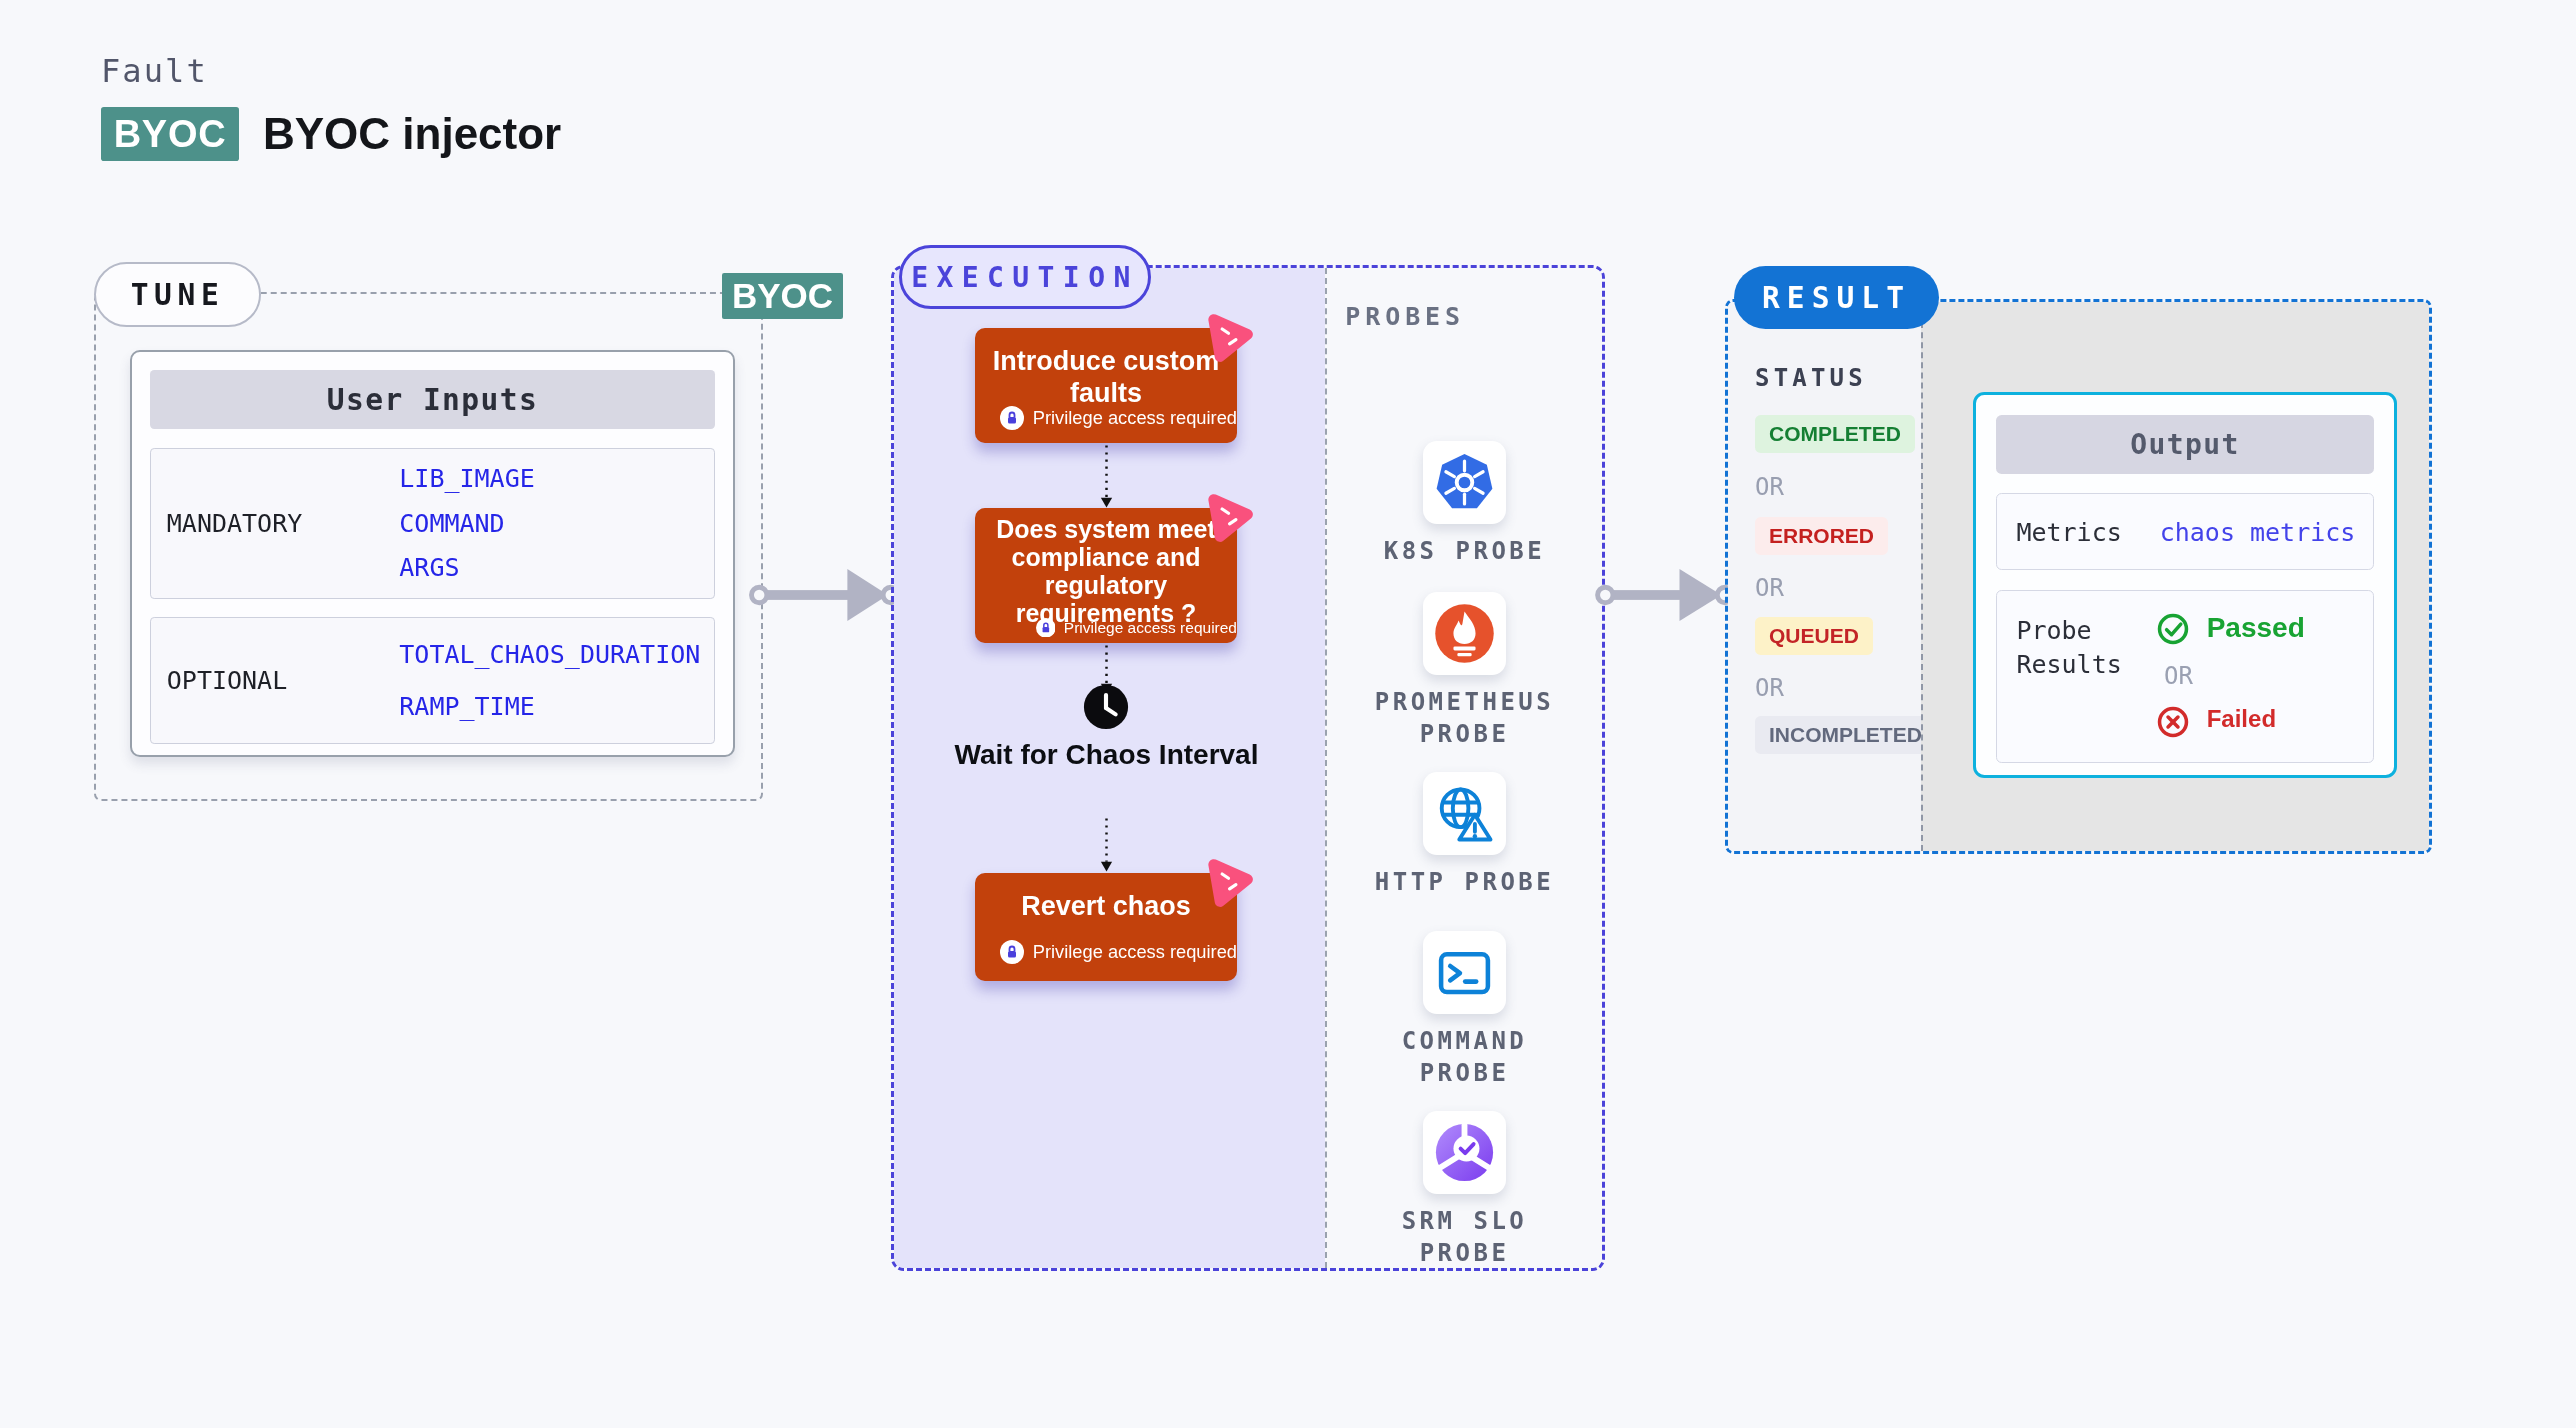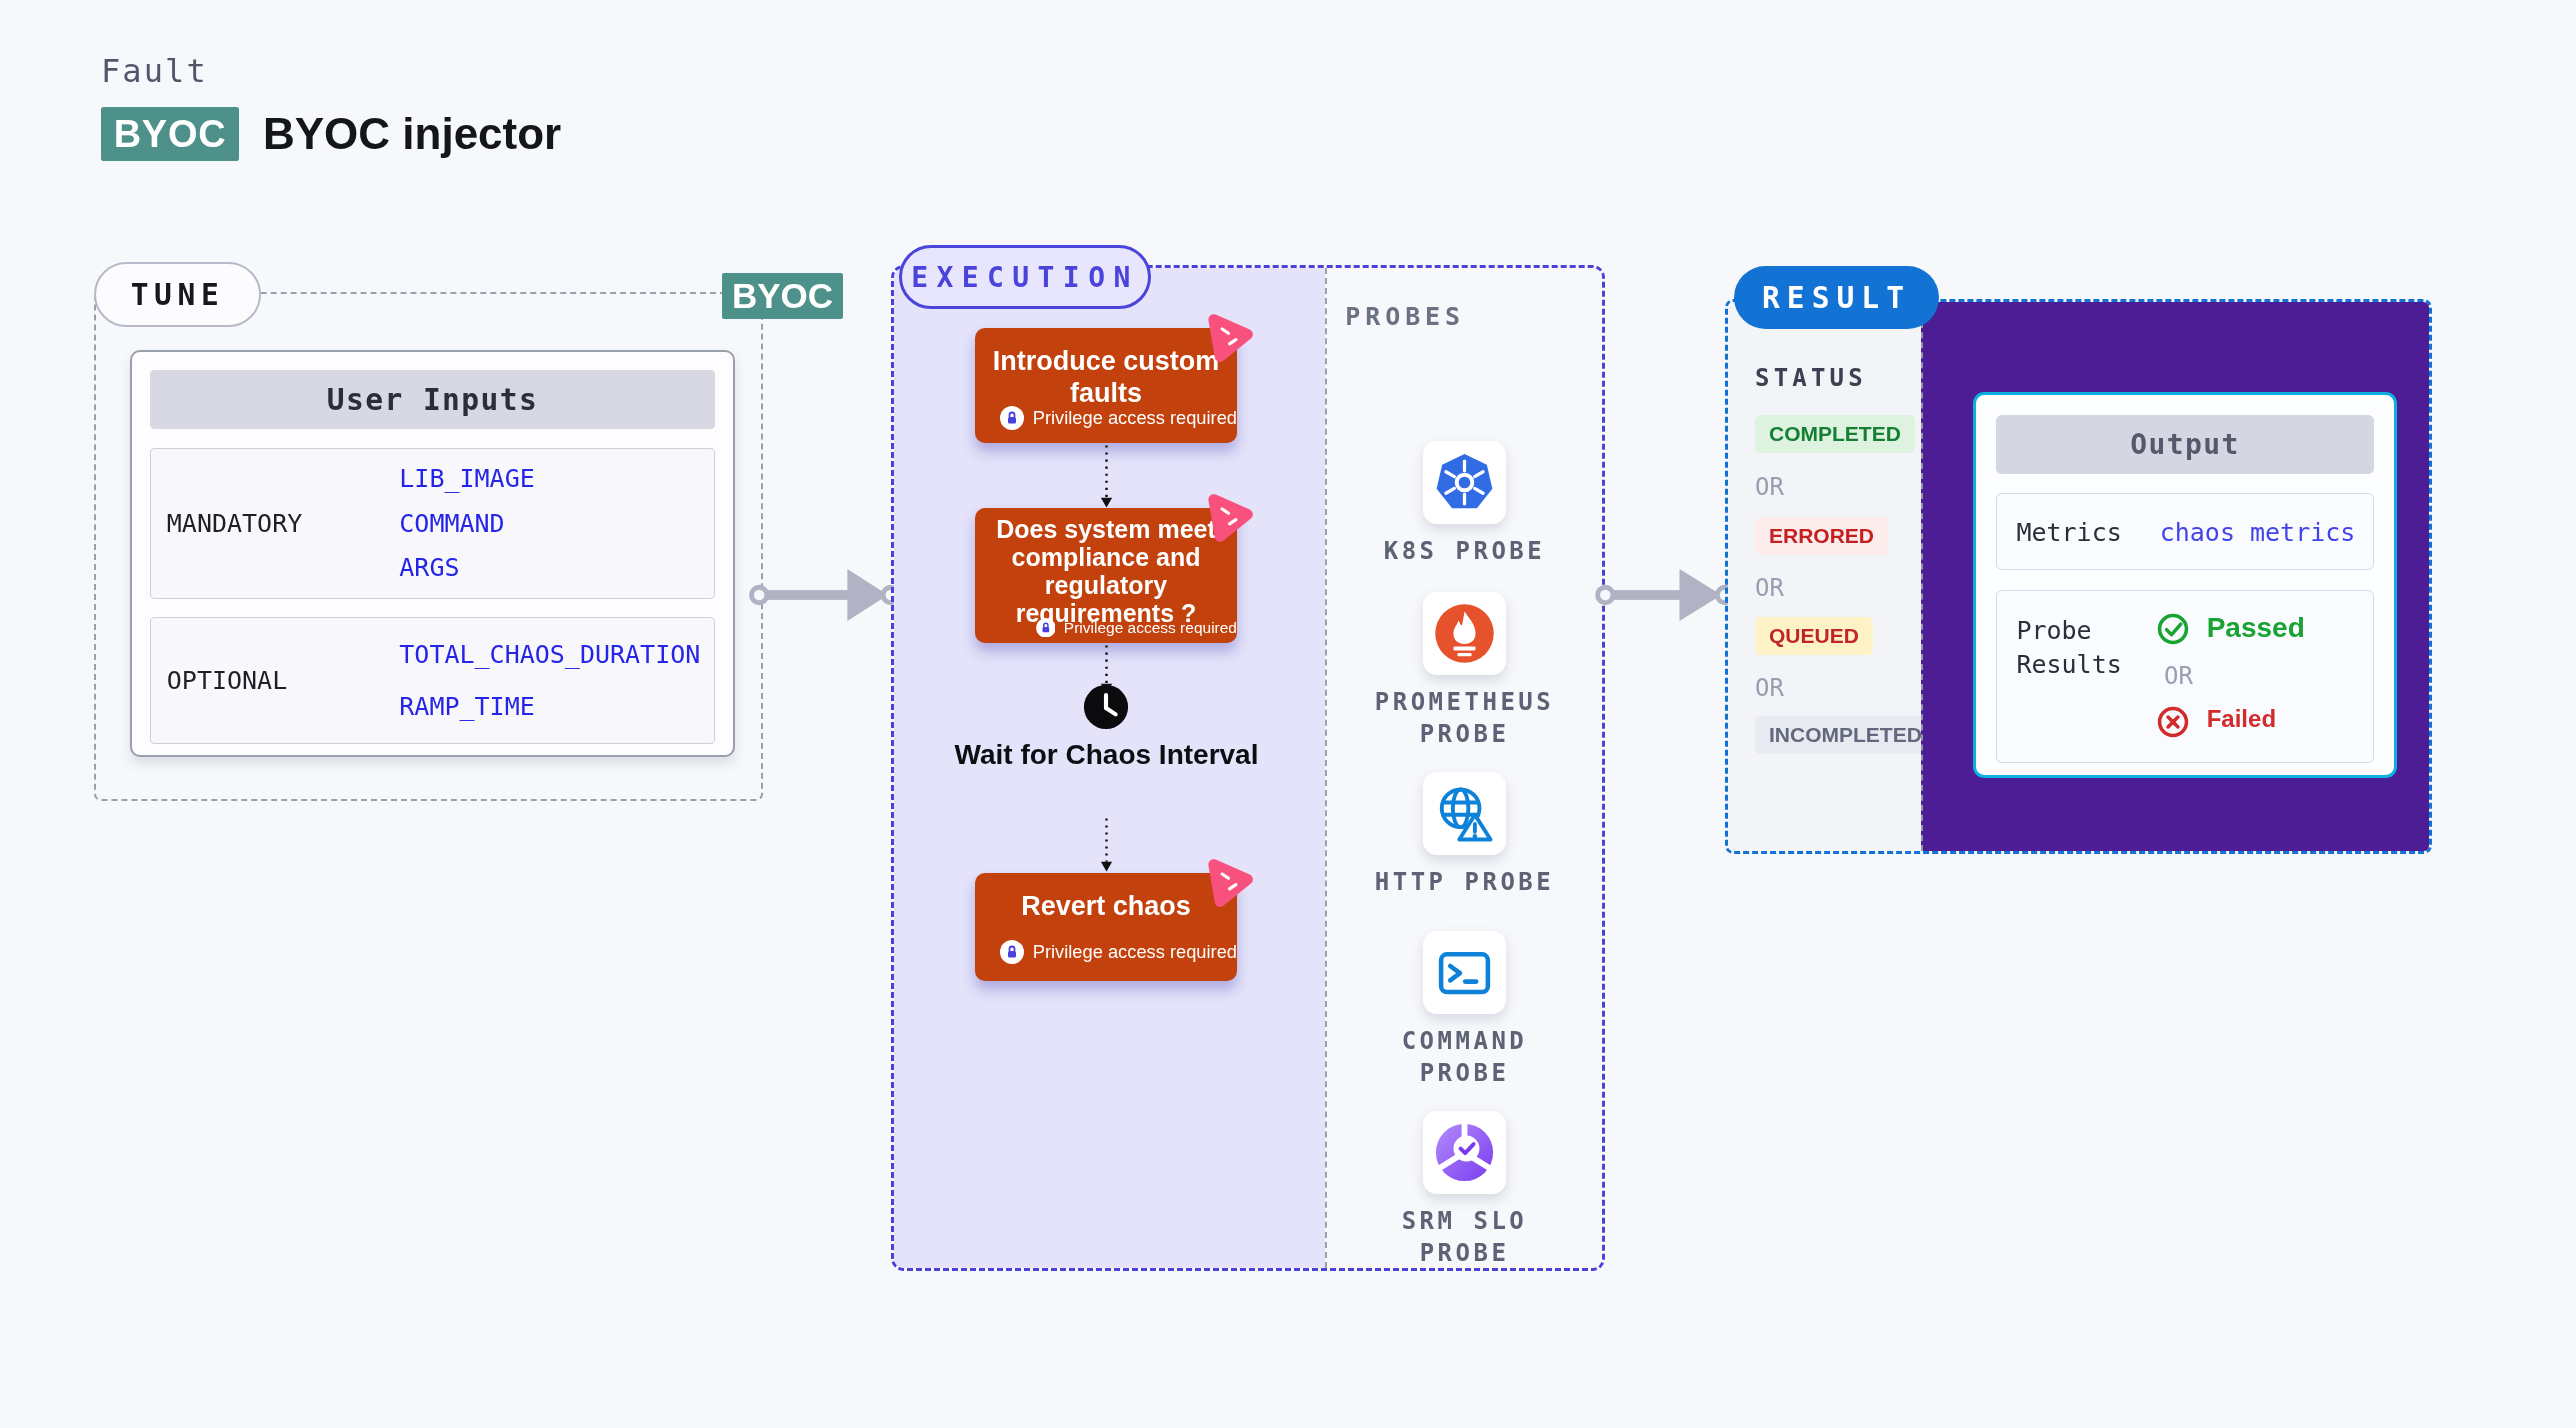--- a/index.html
+++ b/index.html
@@ -66,21 +66,21 @@
   .probe-card{width:83px;height:83px;background:#fff;border-radius:14px;margin:0 auto;
               box-shadow:0 5.6px 11.3px rgba(80,90,120,.18);display:flex;align-items:center;justify-content:center;}
   .probe-name{margin:11.3px auto 0;width:211px;font-size:24px;font-weight:600;color:#5d6374;
               letter-spacing:3.5px;line-height:32px;}
   .p1{top:173px;} .p2{top:324px;} .p3{top:504px;} .p4{top:663px;} .p5{top:843px;}
 
   
   .result-rect{left:1725px;top:299px;width:707px;height:555px;border:3.5px dashed #1373d4;border-radius:8.4px;
                display:flex;overflow:hidden;box-sizing:border-box;}
   .result-left{width:193px;background:#f3f4f8;position:relative;}
-  .result-right{flex:1;background:#4c1d95;border-left:2.1px dashed #9097a6;position:relative;}
+  .result-right{flex:1;background:#e5e5e5;border-left:2.1px dashed #9097a6;position:relative;}
   .status-title{position:absolute;left:27px;top:62px;font-size:24px;font-weight:bold;color:#3c4152;letter-spacing:4.2px;}
   .badge{position:absolute;left:27px;font-family:"Liberation Sans",sans-serif;font-weight:bold;font-size:21px;
          padding:7px 14px;border-radius:5.6px;white-space:nowrap;}
   .badge-completed{top:113px;color:#157f33;background:#def3df;}
   .badge-errored{top:215px;color:#c4201f;background:#fcecec;}
   .badge-queued{top:315px;color:#c32427;background:#fdf2c8;}
   .badge-incompleted{top:414px;color:#62697d;background:#e9eaf1;}
   .or-lbl{position:absolute;left:27px;font-size:24px;color:#989eb0;}
   .or1{top:171px;} .or2{top:272px;} .or3{top:372px;}
   .output-card{position:absolute;left:50px;top:90px;width:424px;height:386px;background:#fdfeff;

